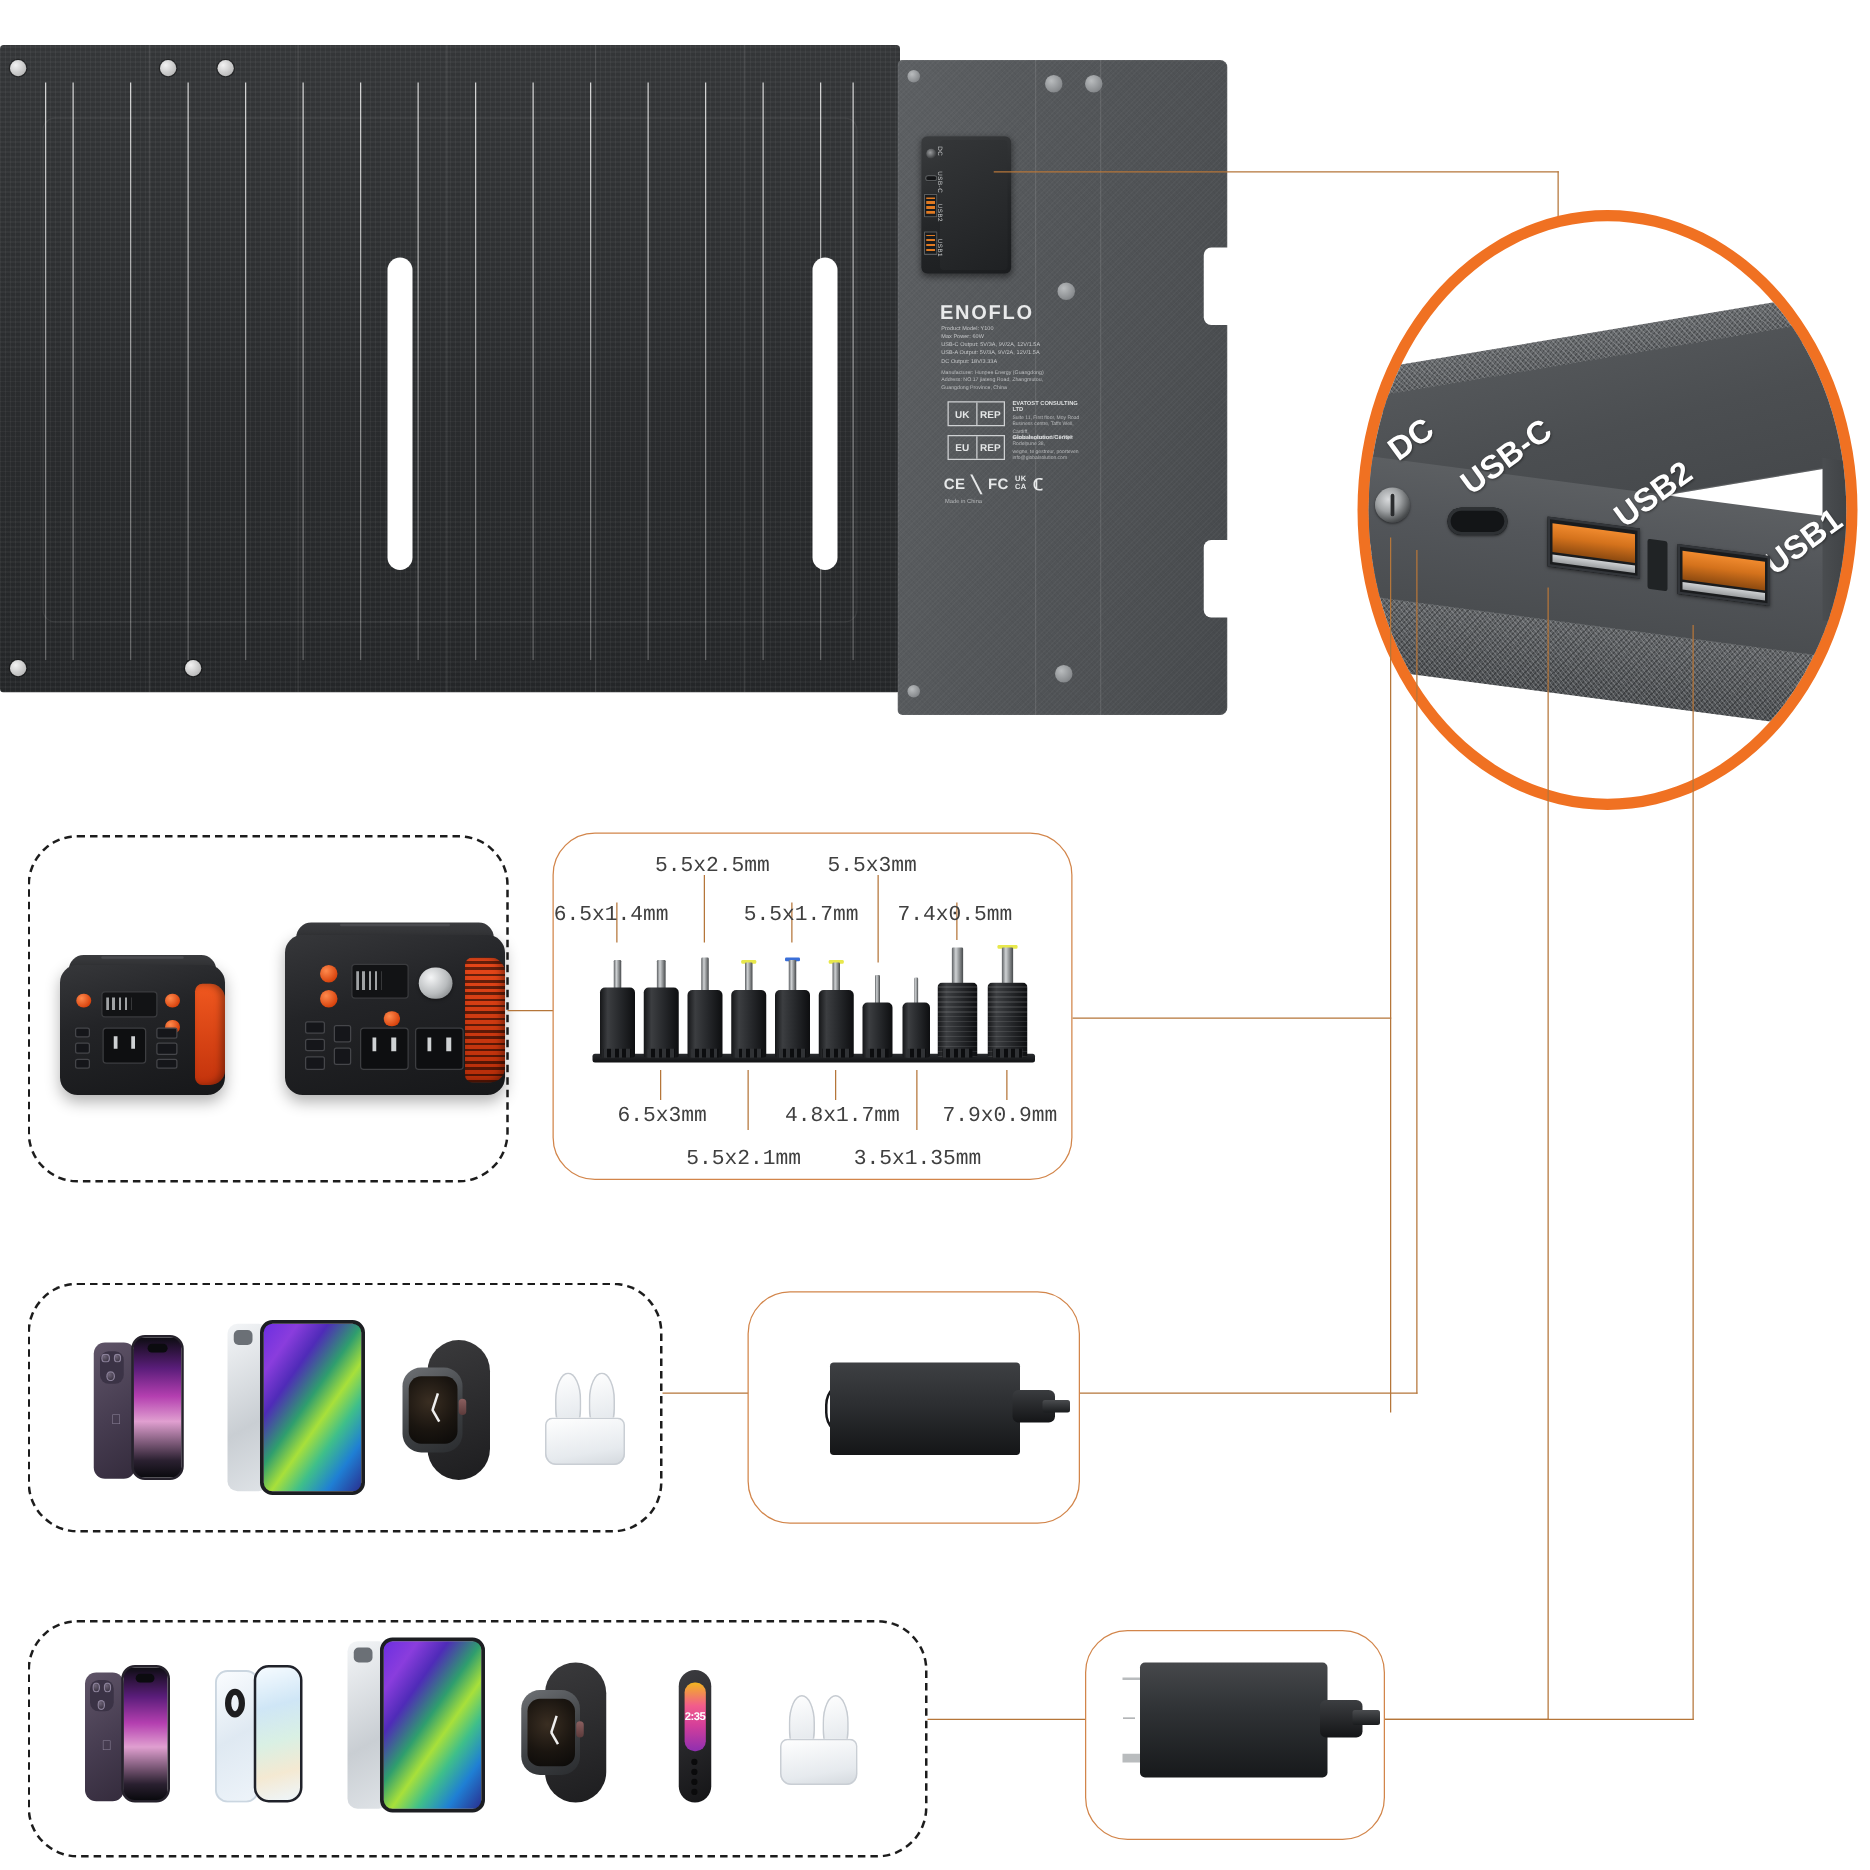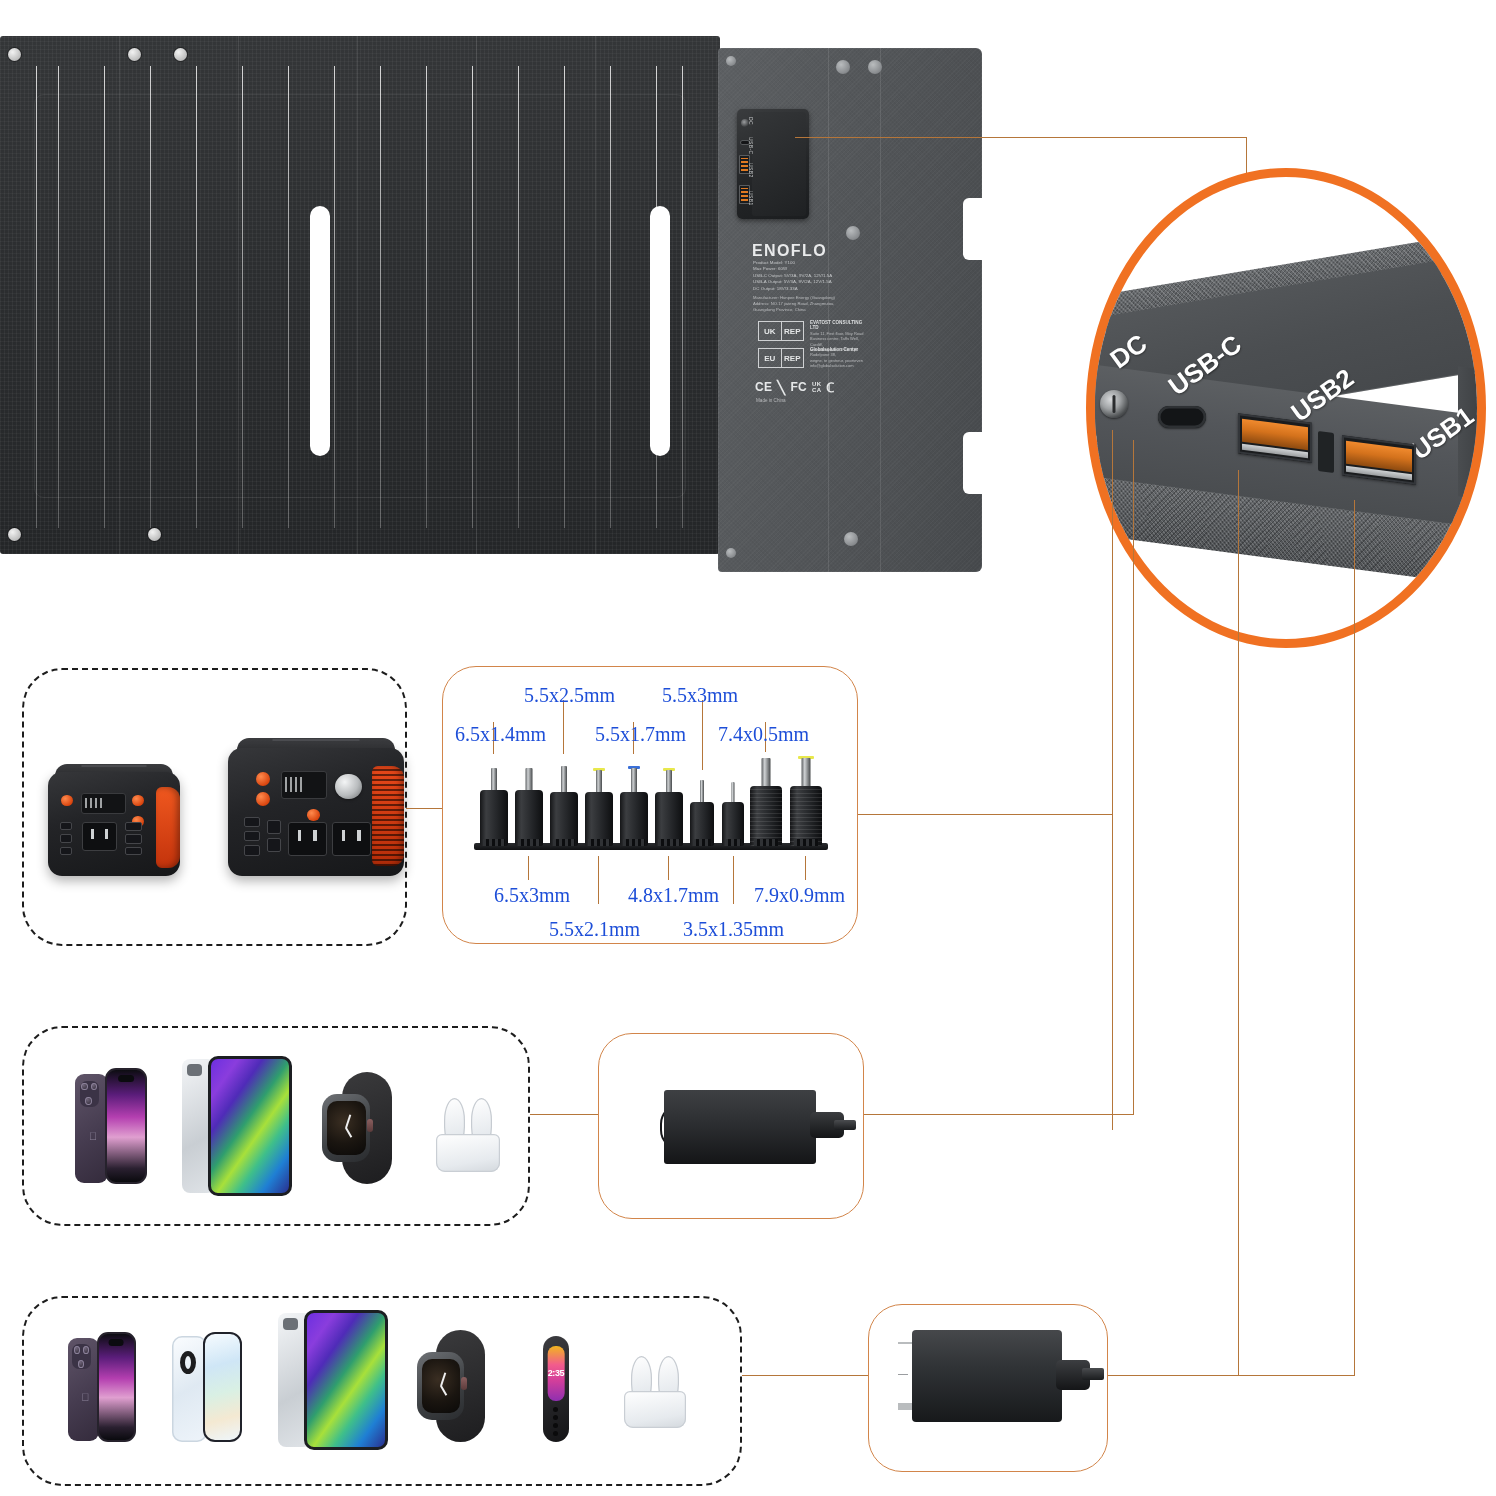--- a/index.html
+++ b/index.html
@@ -303,22 +303,22 @@
   }
   .tip-feet {
     position: absolute; bottom: 0; left: 12%; right: 12%; height: 7px;
     background: repeating-linear-gradient(90deg, #303235 0 3px, #0c0d0f 3px 6px);
   }
   .tip-rail {
     position: absolute; height: 7px; border-radius: 2px;
     background: linear-gradient(180deg, #2a2c2f, #101113);
   }
   .tiplabel {
-    position: absolute; font-size: 20px; color: #1d4ed8; white-space: nowrap;
-    font-family: Liberation Serif, serif;
+    position: absolute; font-size: 17px; color: #404040; white-space: nowrap;
+    font-family: Liberation Mono, monospace;
   }
   .tickline { position: absolute; width: 1.4px; background: #b5763a; }
 
   
   .usbc-plug { position: absolute; }
   .usbc-shell {
     position: absolute; right: 34px; top: 0; width: 152px; height: 74px;
     background: linear-gradient(180deg, #3e4043 0%, #2c2e31 46%, #141517 100%);
     border-radius: 3px;
   }
@@ -752,21 +752,21 @@
   <div class="tickline" style="left:633px; top:722px; height:32px;"></div>
   <div class="tickline" style="left:702px; top:700px; height:70px;"></div>
   <div class="tickline" style="left:765px; top:722px; height:30px;"></div>
 
   <div class="tickline" style="left:528px; top:856px; height:24px;"></div>
   <div class="tickline" style="left:598px; top:856px; height:48px;"></div>
   <div class="tickline" style="left:668px; top:856px; height:24px;"></div>
   <div class="tickline" style="left:733px; top:856px; height:48px;"></div>
   <div class="tickline" style="left:805px; top:856px; height:24px;"></div>
 
-  <div class="tiplabel" style="left:455px; top:723px;">6.5x1.4mm</div>
+  <div class="tiplabel" style="left:443px; top:723px;">6.5x1.4mm</div>
   <div class="tiplabel" style="left:524px; top:684px;">5.5x2.5mm</div>
   <div class="tiplabel" style="left:595px; top:723px;">5.5x1.7mm</div>
   <div class="tiplabel" style="left:662px; top:684px;">5.5x3mm</div>
   <div class="tiplabel" style="left:718px; top:723px;">7.4x0.5mm</div>
 
   <div class="tiplabel" style="left:494px; top:884px;">6.5x3mm</div>
   <div class="tiplabel" style="left:549px; top:918px;">5.5x2.1mm</div>
   <div class="tiplabel" style="left:628px; top:884px;">4.8x1.7mm</div>
   <div class="tiplabel" style="left:683px; top:918px;">3.5x1.35mm</div>
   <div class="tiplabel" style="left:754px; top:884px;">7.9x0.9mm</div>

